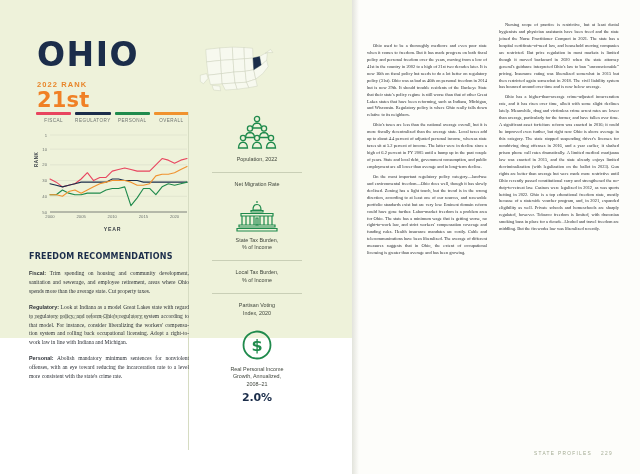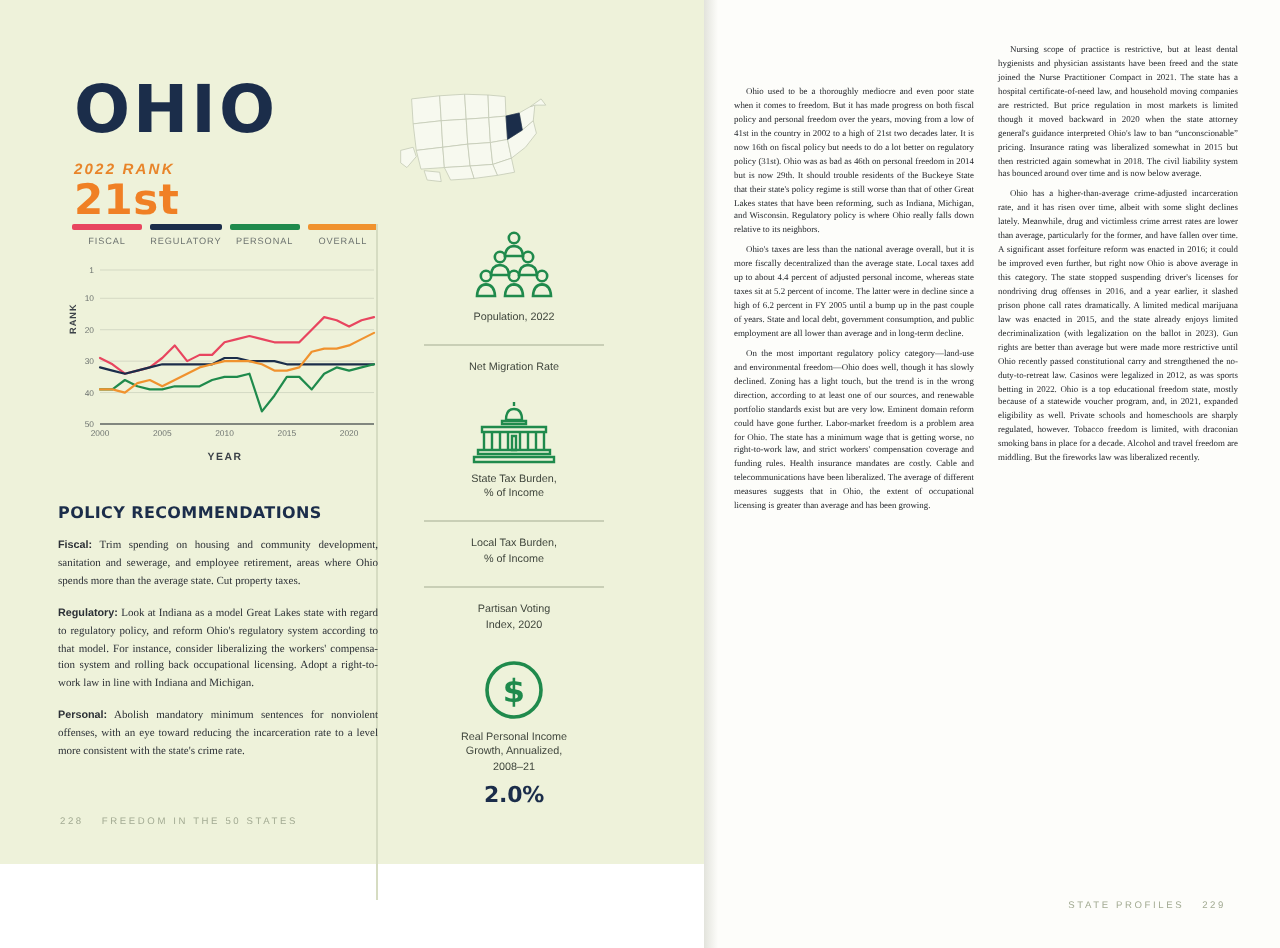--- a/index.html
+++ b/index.html
@@ -10,41 +10,40 @@
     background: #ffffff;
   }
   #page {
     position: relative;
     width: 640px; height: 474px;
     display: flex;
   }
   
   .left-page {
     position: relative;
-    width: 352px; height: 432px;
+    width: 352px; height: 338px;
     background: #eef2da;
     flex: 0 0 352px;
   }
 
   .title-block { position: absolute; left: 37px; top: 38px; }
   .state-name {
     font-family: "DejaVu Sans", sans-serif;
     font-weight: 700;
     font-size: 33px;
     letter-spacing: 1.5px;
     color: #1b2d4a;
     line-height: 1;
   }
   .rank-label {
     margin-top: 9px;
     font-size: 7.5px;
     letter-spacing: 1.1px;
     font-weight: 600;
     color: #e8852a;
-    font-style: italic;
   }
   .rank-value {
     margin-top: 1px;
     font-family: "DejaVu Sans", sans-serif;
     font-weight: 700;
     font-size: 21px;
     color: #f08025;
     line-height: 1;
     letter-spacing: 0.2px;
   }
@@ -312,21 +311,21 @@
       </div>
       <div class="stat-label">
         <span>Real Personal Income</span><br>
         <span>Growth, Annualized,</span><br>
         <span>2008–21</span>
       </div>
       <div class="stat-value">2.0%</div>
     </div>
 
     <div class="policy-block">
-      <div class="policy-head">POLICY RECOMMENDATIONS</div>
+      <div class="policy-head">FREEDOM RECOMMENDATIONS</div>
       <p class="policy-p">
         <b>Fiscal:</b><span> Trim spending on housing and community development, sanitation and sewerage, and employee retirement, areas where Ohio spends more than the average state. Cut property taxes.</span>
       </p>
       <p class="policy-p">
         <b>Regulatory:</b><span> Look at Indiana as a model Great Lakes state with regard to regulatory policy, and reform Ohio's regulatory system according to that model. For instance, consider liberalizing the workers' compensa-tion system and rolling back occupational licensing. Adopt a right-to-work law in line with Indiana and Michigan.</span>
       </p>
       <p class="policy-p">
         <b>Personal:</b><span> Abolish mandatory minimum sentences for nonviolent offenses, with an eye toward reducing the incarceration rate to a level more consistent with the state's crime rate.</span>
       </p>
     </div>

